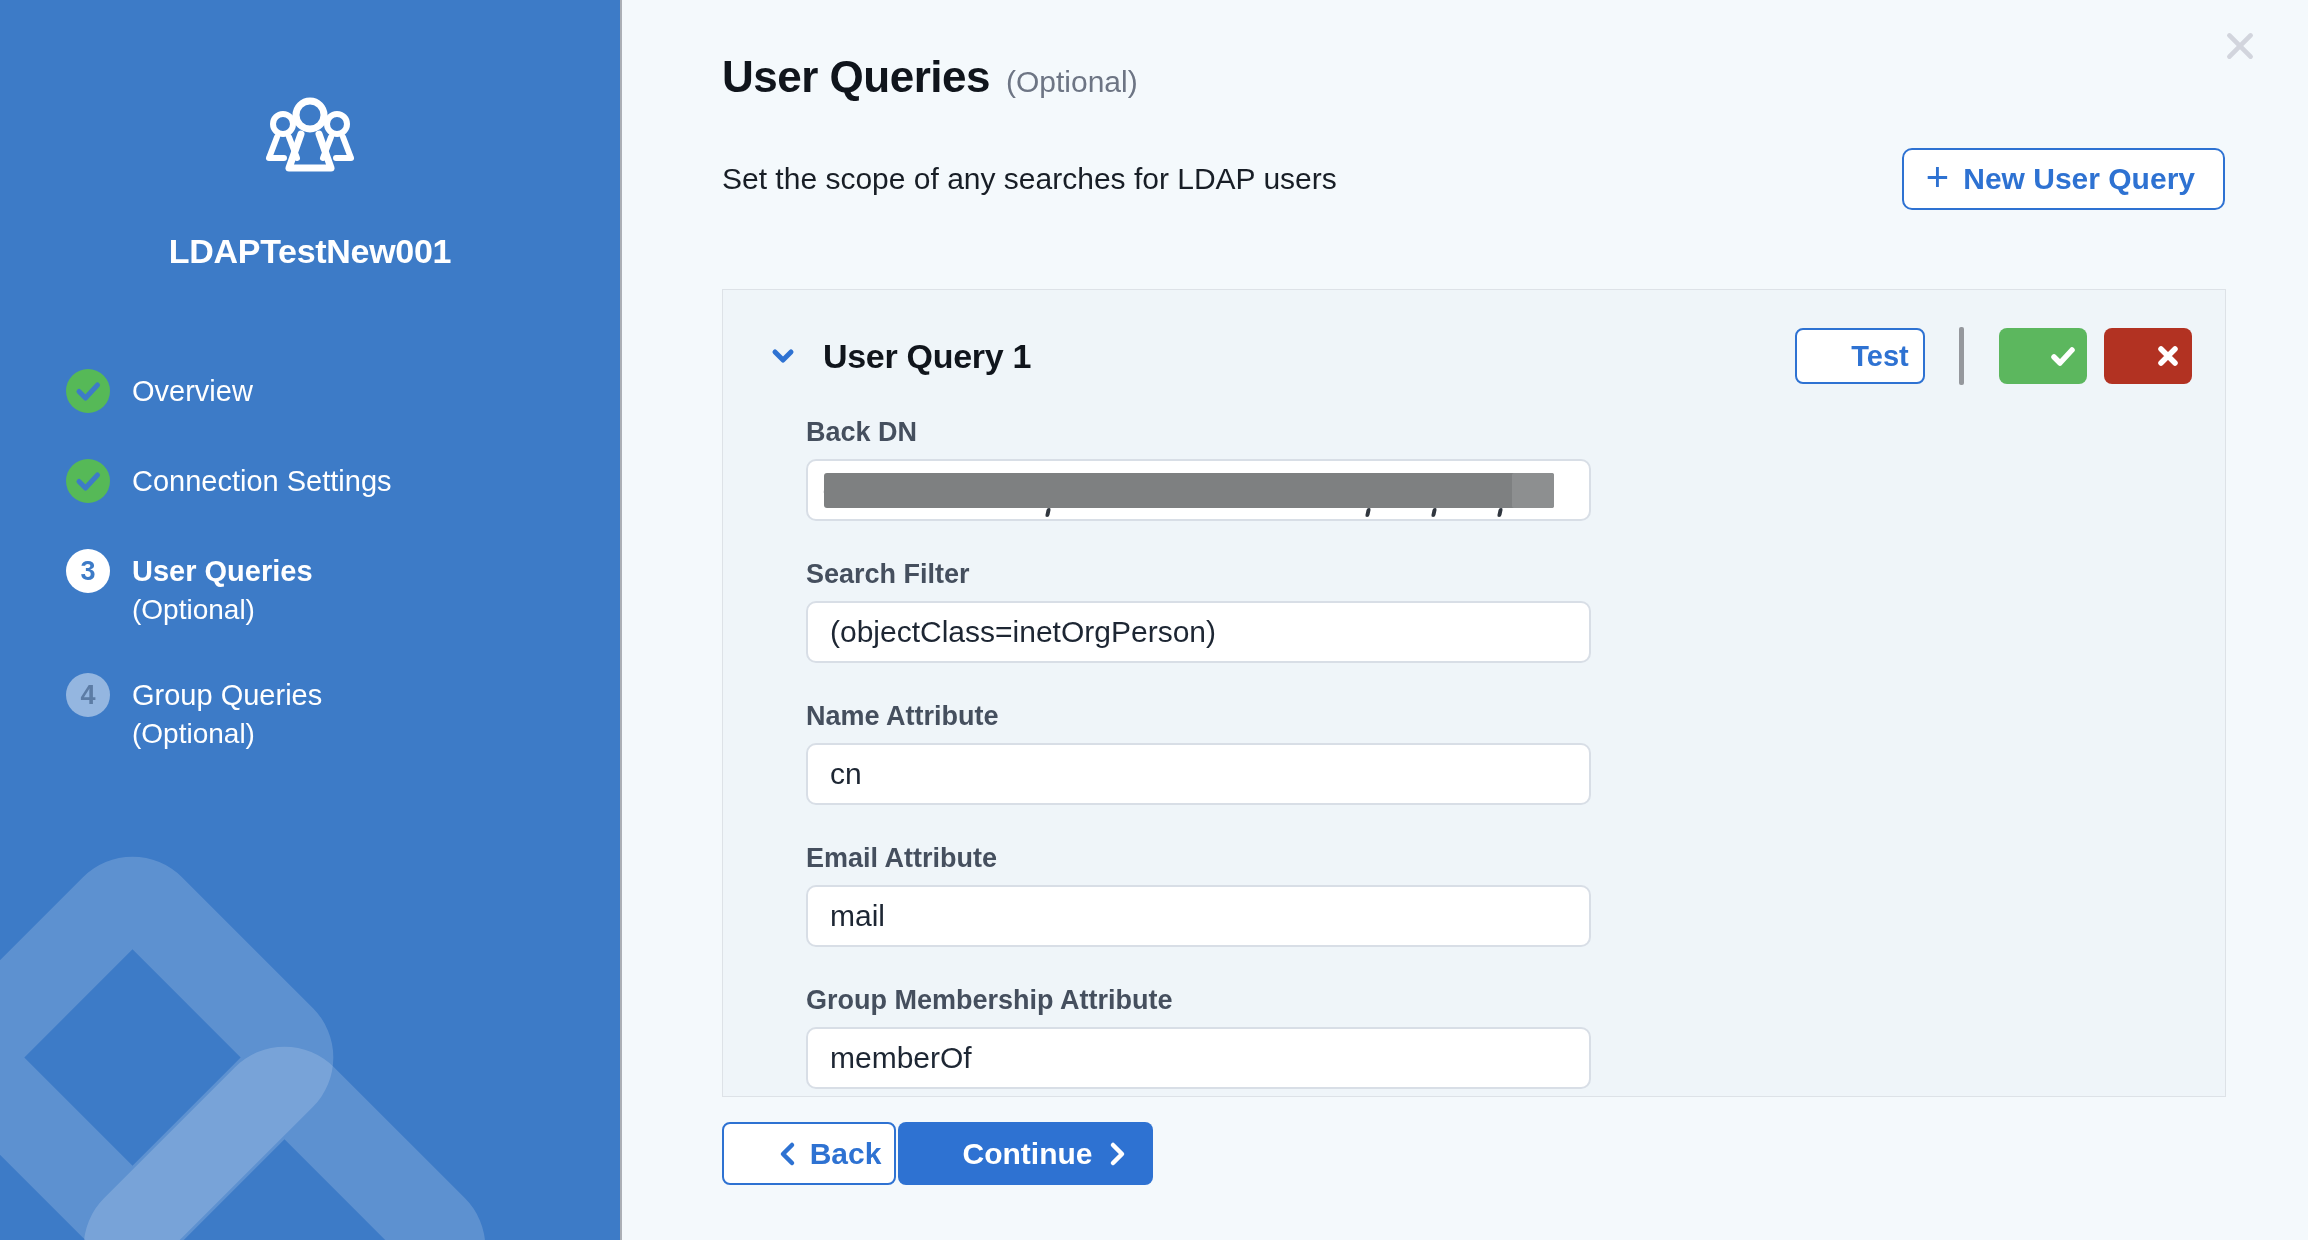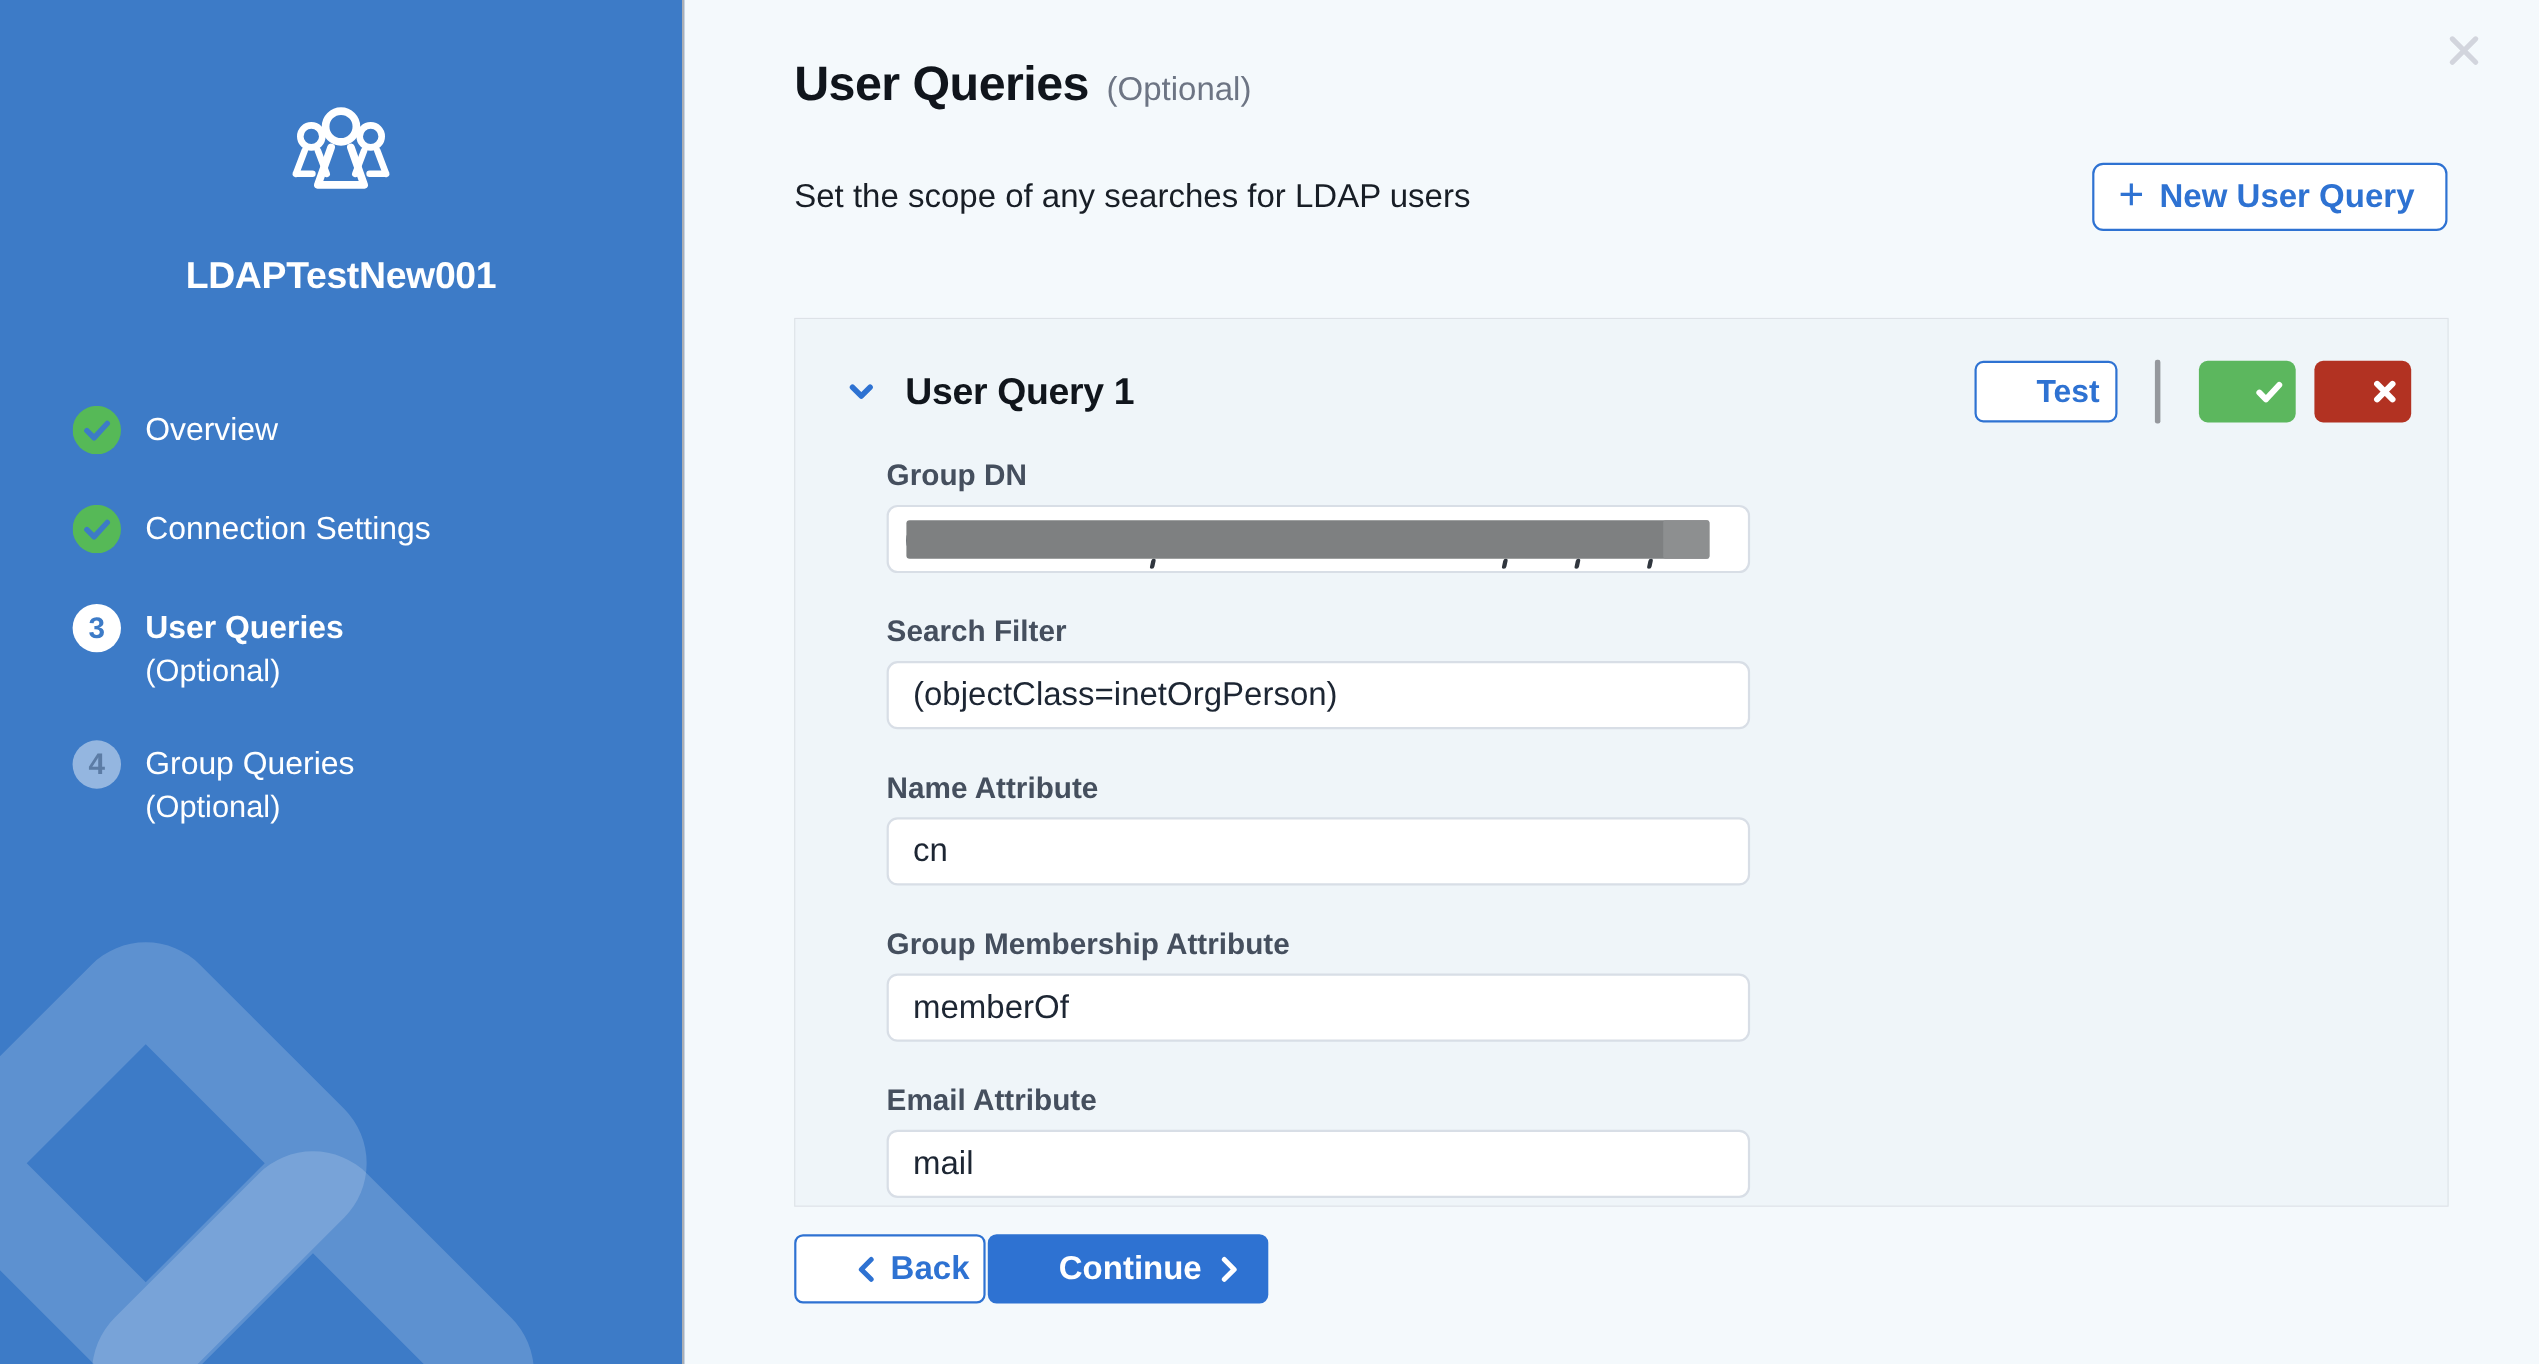--- a/index.html
+++ b/index.html
@@ -210,21 +210,21 @@
           <svg width="32" height="32" viewBox="0 0 32 32">
             <path d="M9 9 L23 23 M23 9 L9 23" stroke="#ffffff" stroke-width="5.5" stroke-linecap="round"></path>
           </svg>
         </button>
       </span>
     </div>
 
     <div class="card-fields">
 
       <div class="field">
-        <label class="field-label">Group DN</label>
+        <label class="field-label">Back DN</label>
         <div class="redacted-input">
           <span class="redact-prefix">(</span>
           <span class="redact-bar">
               <span class="redact-cap"></span>
             </span>
           <span class="redact-tick t1"></span>
           <span class="redact-tick t2"></span>
           <span class="redact-tick t3"></span>
           <span class="redact-tick t4"></span>
         </div>
@@ -234,27 +234,27 @@
         <label class="field-label">Search Filter</label>
         <input class="field-input" type="text" value="(objectClass=inetOrgPerson)" style="">
       </div>
 
       <div class="field">
         <label class="field-label">Name Attribute</label>
         <input class="field-input" type="text" value="cn" style="">
       </div>
 
       <div class="field">
+        <label class="field-label">Email Attribute</label>
+        <input class="field-input" type="text" value="mail" style="">
+      </div>
+
+      <div class="field">
         <label class="field-label">Group Membership Attribute</label>
         <input class="field-input" type="text" value="memberOf" style="">
-      </div>
-
-      <div class="field">
-        <label class="field-label">Email Attribute</label>
-        <input class="field-input" type="text" value="mail" style="">
       </div>
 
     </div>
   </section>
 
   <div class="footer-row">
     <button class="btn btn-outline back-btn">
       <svg width="20" height="26" viewBox="0 0 20 26">
         <path d="M15 4 L6 13 L15 22" stroke="#2e72d2" stroke-width="4.5" fill="none" stroke-linecap="round" stroke-linejoin="round"></path>
       </svg>

